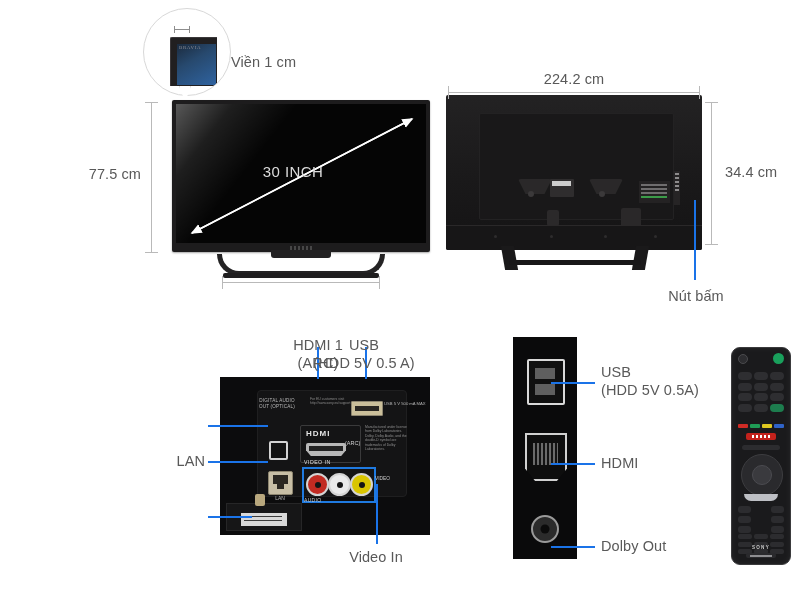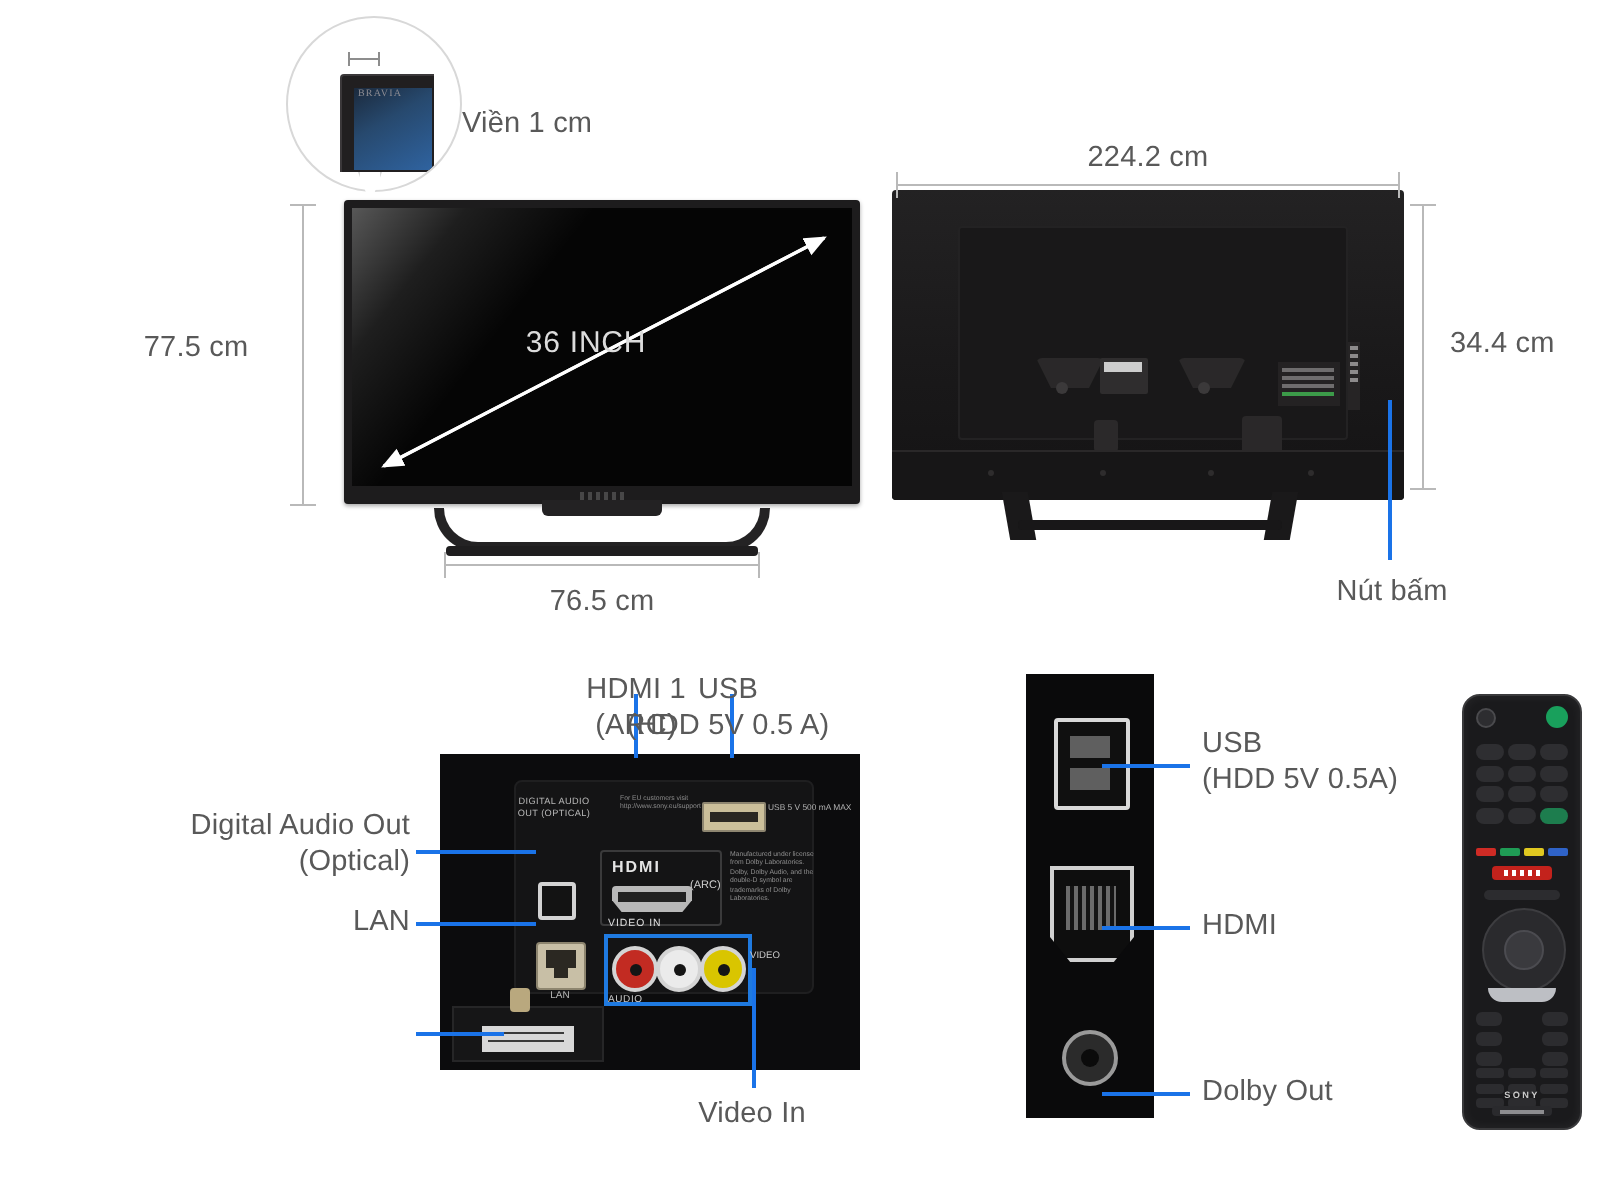--- a/index.html
+++ b/index.html
@@ -329,31 +329,30 @@
         <path d="M0,0 L7,3 L0,6 z" fill="#ffffff"></path>
       </marker>
       <marker id="ahW2" markerWidth="8" markerHeight="8" refX="6" refY="3" orient="auto">
         <path d="M0,0 L7,3 L0,6 z" fill="#ffffff"></path>
       </marker>
     </defs>
     <line x1="12" y1="128" x2="236" y2="10" stroke="#ffffff" stroke-width="1.6" marker-start="url(#ahW)" marker-end="url(#ahW2)" transform="rotate(180 12 128)" style="display:none"></line>
     <line x1="14" y1="126" x2="234" y2="12" stroke="#ffffff" stroke-width="1.6" marker-end="url(#ahW2)"></line>
     <line x1="234" y1="12" x2="14" y2="126" stroke="#ffffff" stroke-width="1.6" marker-end="url(#ahW)"></line>
   </svg>
-  <div class="inch-txt">36 INCH</div>
+  <div class="inch-txt">30 INCH</div>
 
   <div class="gline" style="left:106px;top:102px;width:1px;height:150px;"></div>
   <div class="gline" style="left:100px;top:102px;width:13px;height:1px;"></div>
   <div class="gline" style="left:100px;top:252px;width:13px;height:1px;"></div>
-  <div class="lbl r" style="left:10px;top:165px;width:86px;text-align:center;">77.5 cm</div>
+  <div class="lbl r" style="left:10px;top:165px;width:86px;">77.5 cm</div>
 
   <div class="gline" style="left:177px;top:282px;width:158px;height:1px;"></div>
   <div class="gline" style="left:177px;top:276px;width:1px;height:13px;"></div>
   <div class="gline" style="left:334px;top:276px;width:1px;height:13px;"></div>
-  <div class="lbl c" style="left:186px;top:292px;width:140px;">76.5 cm</div>
 
   <div class="tv-back">
     <div class="shell">
       <div class="panel"></div>
       <div class="vesa a"></div>
       <div class="vesa b"></div>
       <div class="vesadot a"></div>
       <div class="vesadot b"></div>
       <div class="lblplate"></div>
       <div class="stickers"></div>
@@ -428,22 +427,20 @@
 
   <div class="bline" style="left:272px;top:347px;width:1.6px;height:32px;"></div>
   <div class="lbl c" style="left:228px;top:336px;width:90px;">HDMI 1
 (ARC)</div>
 
   <div class="bline" style="left:320px;top:347px;width:1.6px;height:32px;"></div>
   <div class="lbl c" style="left:315px;top:336px;width:140px;transform:translateX(-66px);">USB
 (HDD 5V 0.5 A)</div>
 
   <div class="bline" style="left:163px;top:425px;width:60px;height:1.6px;"></div>
-  <div class="lbl r" style="left:12px;top:404px;width:148px;">Digital Audio Out
-(Optical)</div>
 
   <div class="bline" style="left:163px;top:461px;width:60px;height:1.6px;"></div>
   <div class="lbl r" style="left:12px;top:452px;width:148px;">LAN</div>
 
   <div class="bline" style="left:163px;top:516px;width:44px;height:1.6px;"></div>
 
   <div class="bline" style="left:331px;top:484px;width:1.6px;height:60px;"></div>
   <div class="lbl c" style="left:281px;top:548px;width:100px;">Video In</div>
 
   <div class="sideports">

